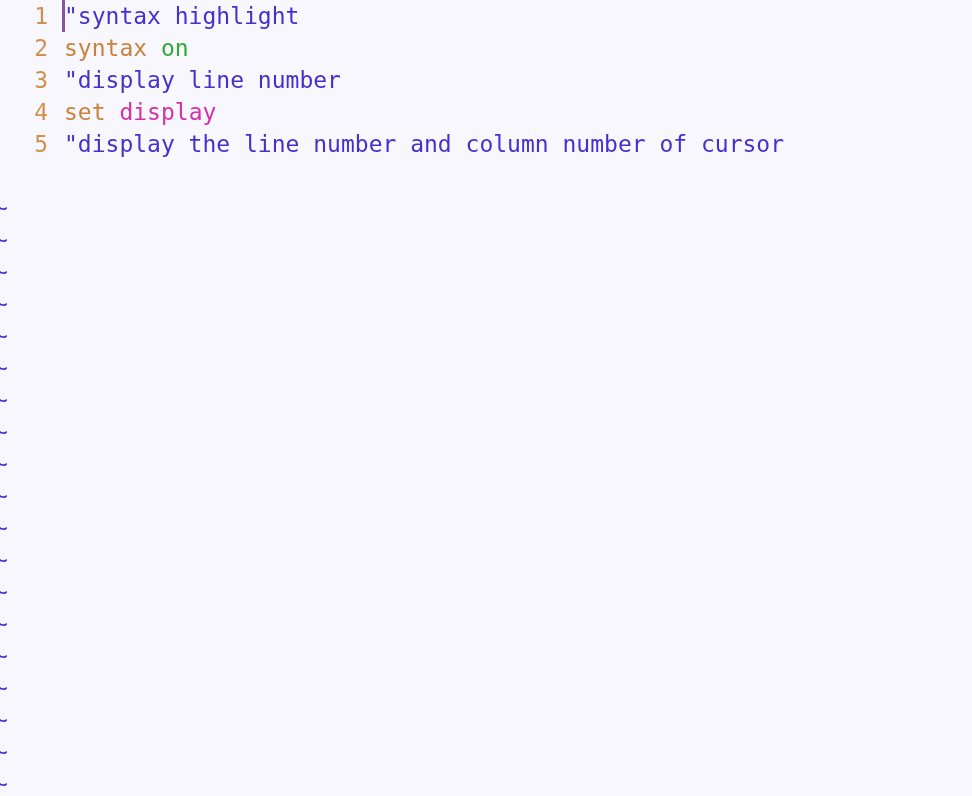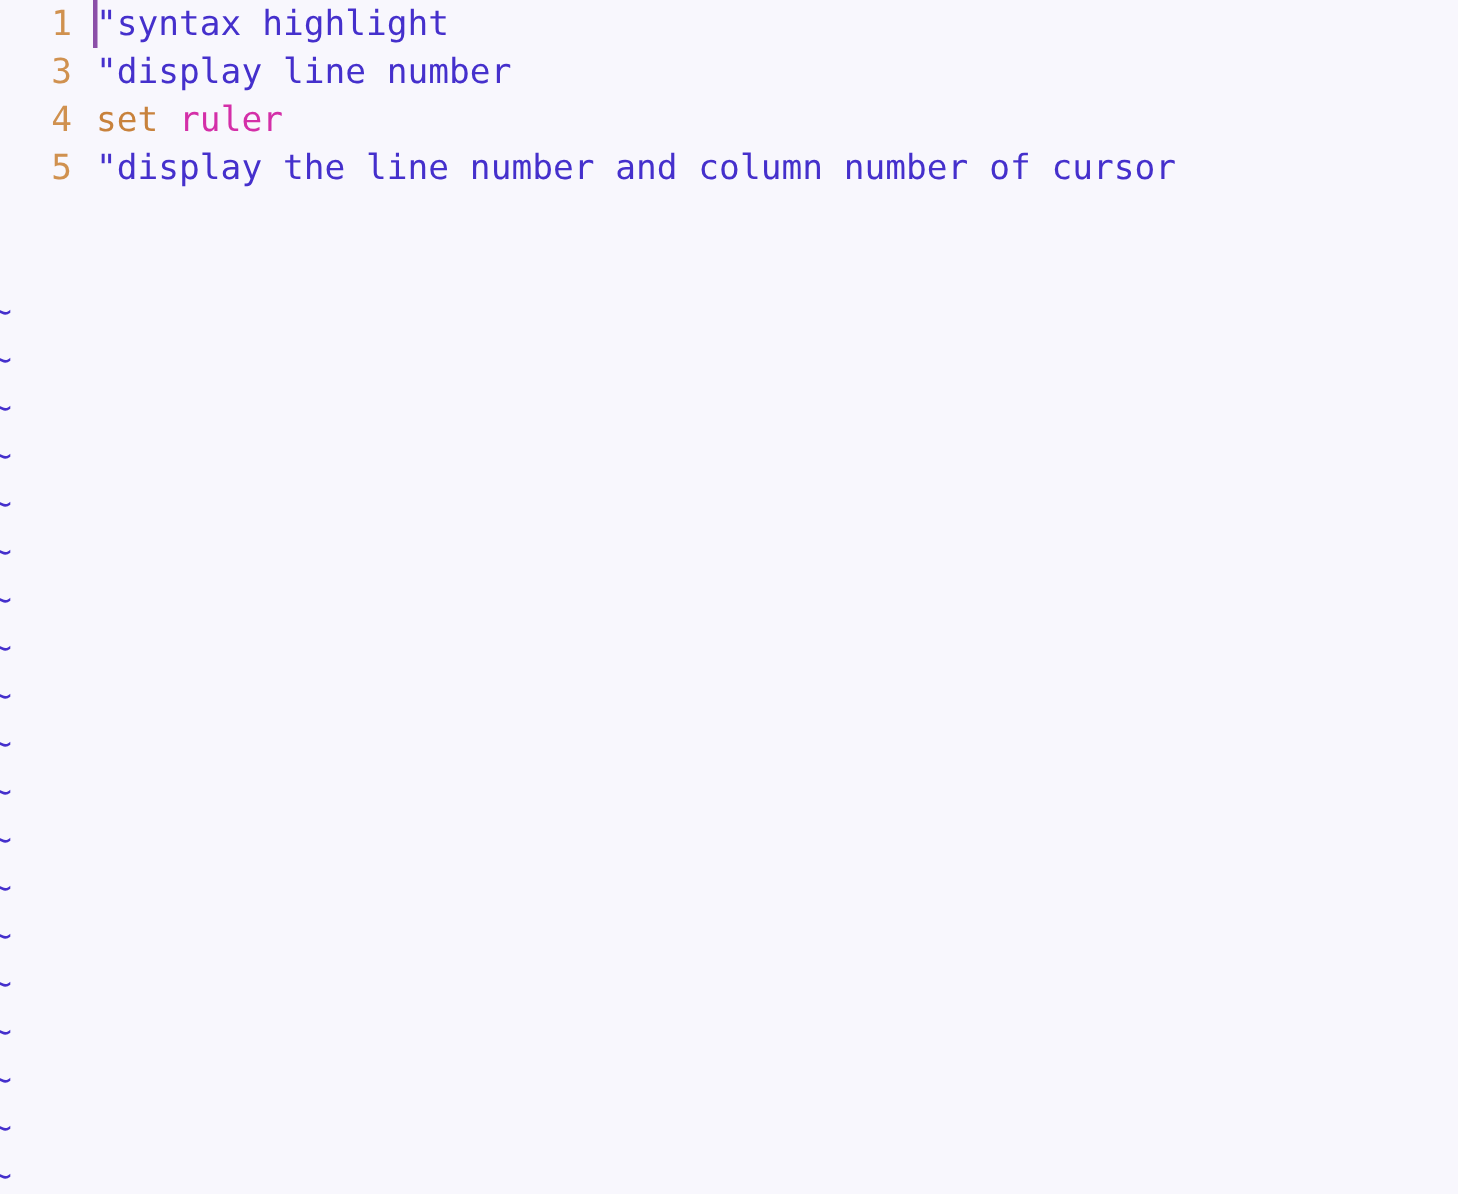--- a/index.html
+++ b/index.html
@@ -83,22 +83,23 @@
     margin-left: -6px;
   }
 </style>
 </head>
 <body>
 
 <div id="vim-window">
 
   <div class="buffer" id="buffer">
       <div class="code-line"><span class="lnum">1</span><span class="codetext"><span class="tok-comment">"syntax highlight</span></span><div class="cursor"></div></div>
+      <div class="code-line"><span class="lnum">2</span><span class="codetext"><span class="tok-keyword">syntax </span><span class="tok-constant-on">on</span></span></div>
       <div class="code-line"><span class="lnum">3</span><span class="codetext"><span class="tok-comment">"display line number</span></span></div>
-      <div class="code-line"><span class="lnum">4</span><span class="codetext"><span class="tok-keyword">set </span><span class="tok-option">ruler</span></span></div>
+      <div class="code-line"><span class="lnum">4</span><span class="codetext"><span class="tok-keyword">set </span><span class="tok-option">display</span></span></div>
       <div class="code-line"><span class="lnum">5</span><span class="codetext"><span class="tok-comment">"display the line number and column number of cursor</span></span></div>
     </div>
 
   <div class="tilde-area" id="tilde-area">
       <div class="tilde-line">~</div>
       <div class="tilde-line">~</div>
       <div class="tilde-line">~</div>
       <div class="tilde-line">~</div>
       <div class="tilde-line">~</div>
       <div class="tilde-line">~</div>

